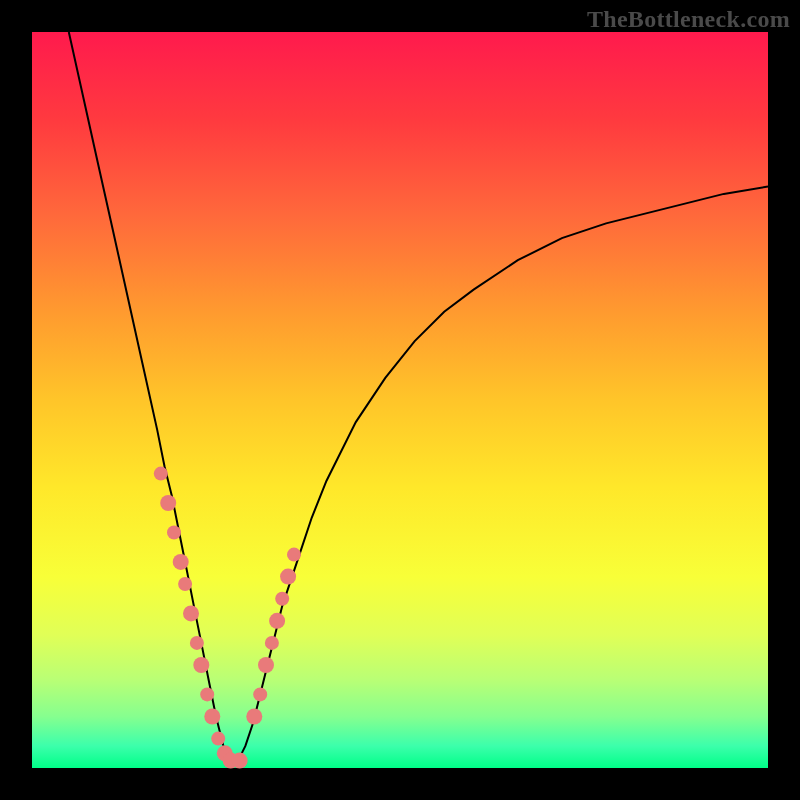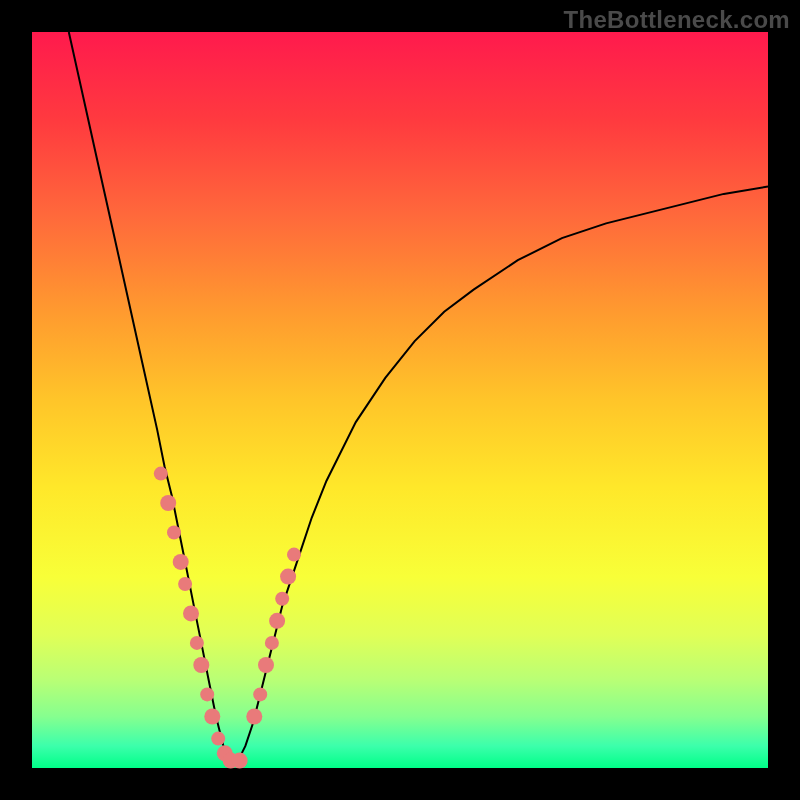--- a/index.html
+++ b/index.html
@@ -9,20 +9,21 @@
     height: 800px;
     background: #000;
     font-family: Arial, Helvetica, sans-serif;
     overflow: hidden;
   }
   .frame {
     position: relative;
     width: 800px;
     height: 800px;
     background: #000;
+    font-family: Liberation Serif, serif;
   }
   .plot-area {
     position: absolute;
     left: 32px;
     top: 32px;
     width: 736px;
     height: 736px;
     background: linear-gradient(to bottom,
       #ff1a4d 0%,
       #ff3a3f 12%,

